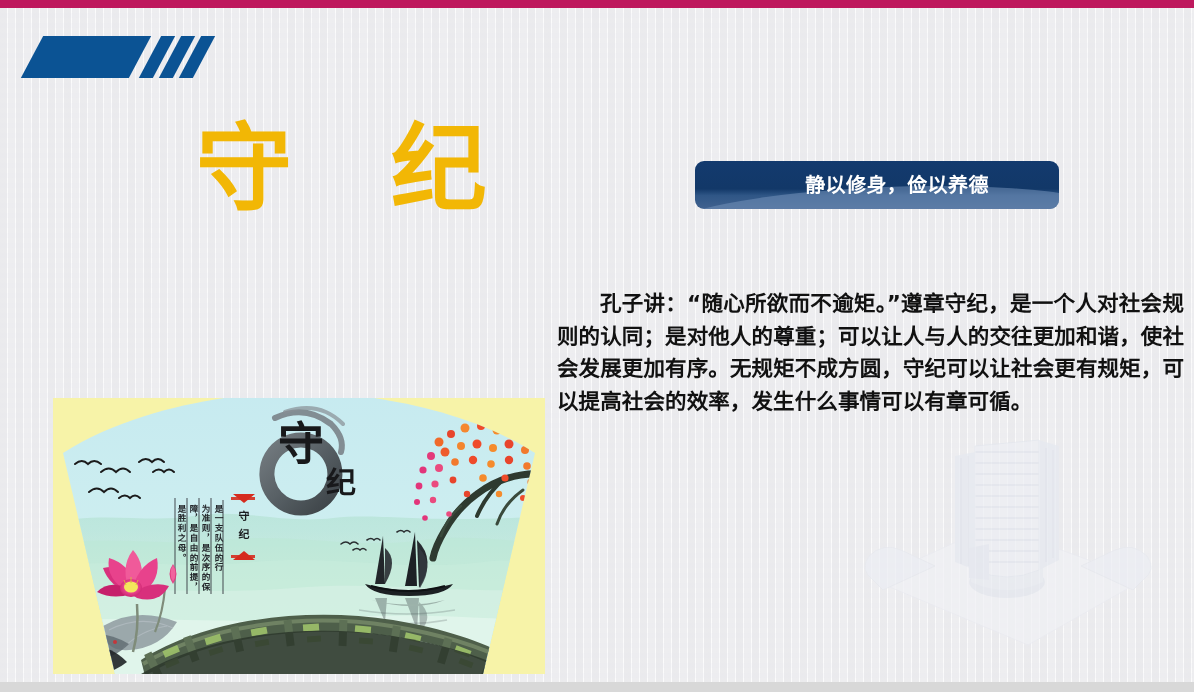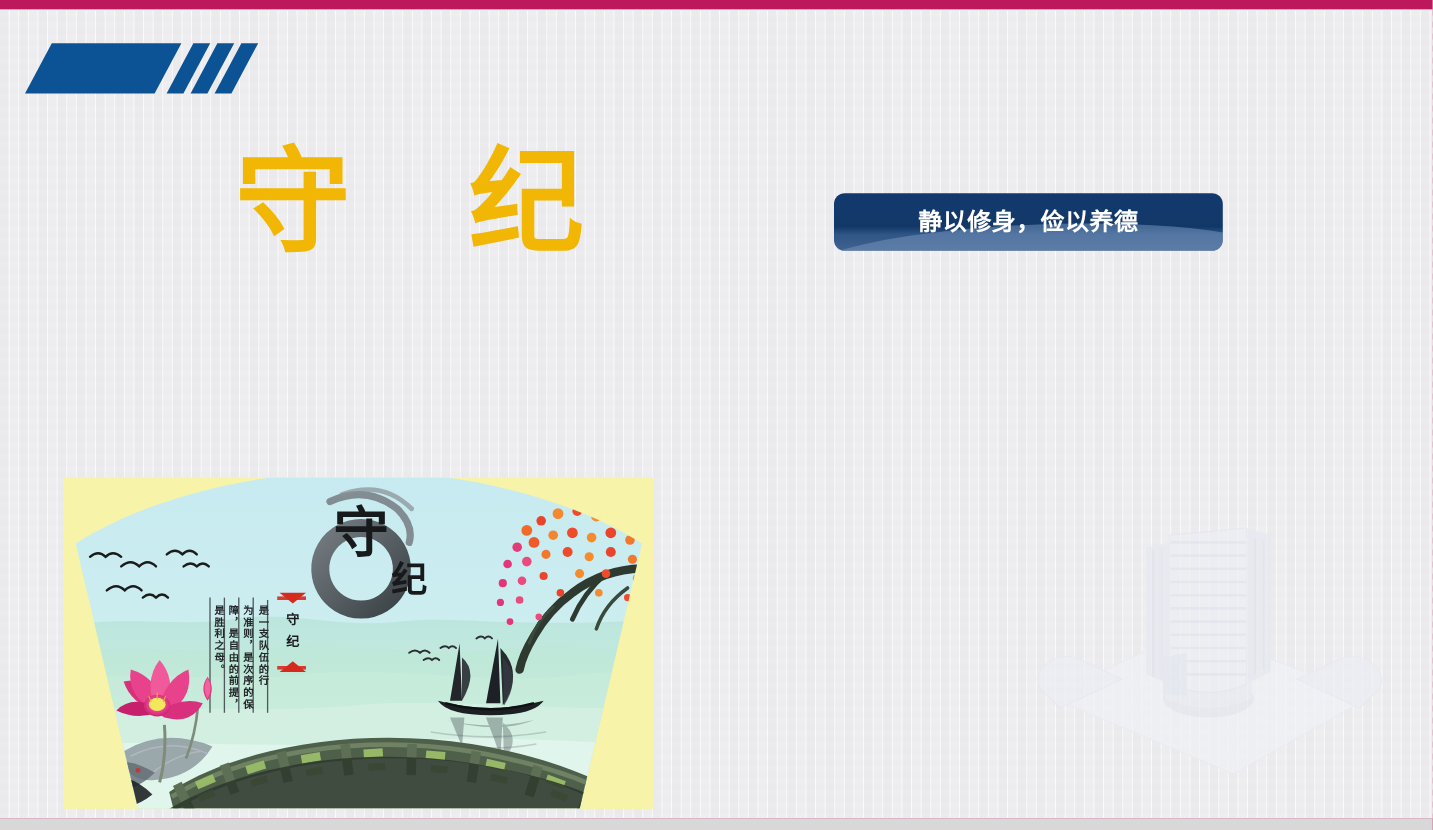--- a/index.html
+++ b/index.html
@@ -115,20 +115,21 @@
     height: 48px;
     border-radius: 9px;
     background: linear-gradient(
       to bottom,
       #133a6e 0%,
       #123868 58%,
       #2f5686 72%,
       #41628f 100%
     );
     overflow: hidden;
+    padding-left: 40px;
   }
   .badge .sheen {
     position: absolute;
     left: -10%;
     bottom: -14px;
     width: 125%;
     height: 36px;
     background: rgba(115,145,185,0.55);
     border-radius: 50% 50% 0 0 / 100% 100% 0 0;
     transform: rotate(-2.2deg);
@@ -198,20 +199,21 @@
     <span class="bar bar-s3"></span>
   </div>
 
   <div class="page-title">守 纪</div>
 
   <div class="badge">
     <span class="sheen"></span>
     <span class="badge-text">静以修身，俭以养德</span>
   </div>
 
+  <div class="body-text">孔子讲：“随心所欲而不逾矩。”遵章守纪，是一个人对社会规则的认同；是对他人的尊重；可以让人与人的交往更加和谐，使社会发展更加有序。无规矩不成方圆，守纪可以让社会更有规矩，可以提高社会的效率，发生什么事情可以有章可循。</div>
 
   <div class="watermark">
     <svg viewBox="0 0 330 250" width="330" height="250" aria-hidden="true">
       <g fill="#eef0f4" stroke="#e6e8ee" stroke-width="1">
 
         <path d="M30 150 L150 95 L300 150 L185 215 Z" fill="#f0f1f5" stroke="#e9eaf0"></path>
 
         <path d="M30 150 Q16 140 26 126 Q40 112 58 120 L92 136 L40 160 Z" fill="#eceef4"></path>
 
         <path d="M300 150 Q314 140 304 126 Q290 112 272 120 L238 136 L290 160 Z" fill="#eceef4"></path>

